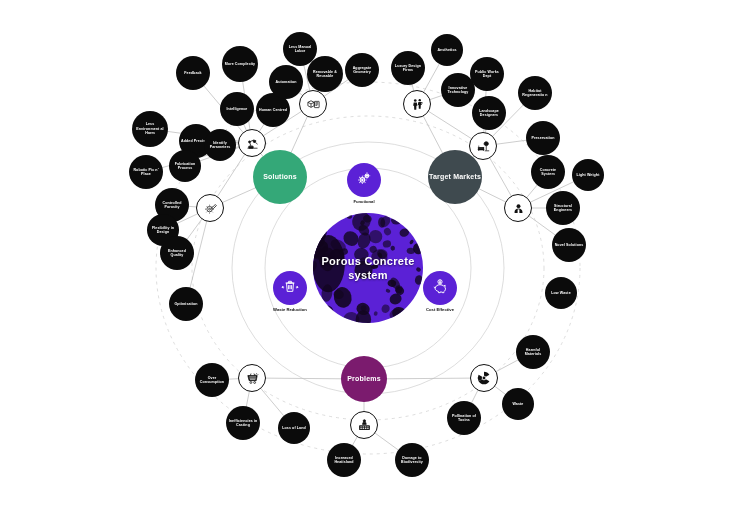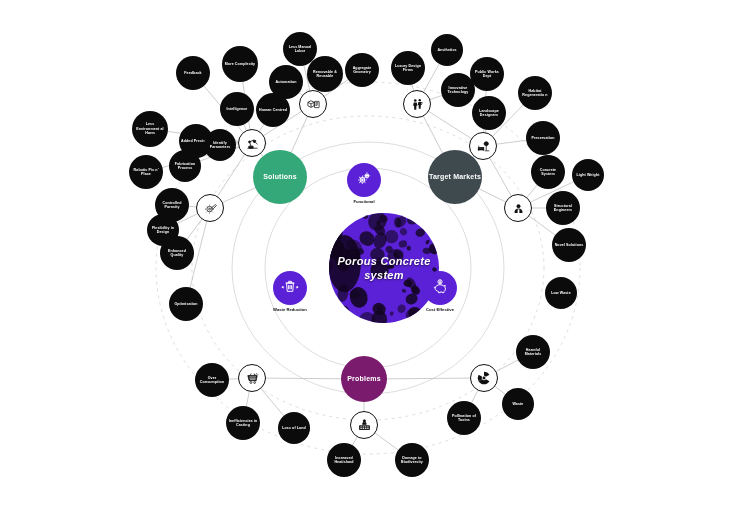--- a/index.html
+++ b/index.html
@@ -97,21 +97,21 @@
         <line x1="364" y1="379" x2="484" y2="378"></line>
         <line x1="364" y1="379" x2="364" y2="425"></line>
         <line x1="313" y1="104" x2="252" y2="143"></line>
         <line x1="252" y1="143" x2="210" y2="208"></line>
         <line x1="417" y1="104" x2="483" y2="146"></line>
         <line x1="483" y1="146" x2="518" y2="208"></line>
       </g>
   </svg>
 
   <div id="nodes-layer">
-      <div class="node core" style="left: 384px; top: 268px; width: 110px; height: 110px; font-style: italic;">
+      <div class="node core" style="left: 368px; top: 268px; width: 110px; height: 110px;">
         <div class="coretex"><svg viewBox="0 0 100 100" width="100%" height="100%">
             <rect width="100" height="100" fill="#5b21d6"></rect>
             <ellipse cx="49.0" cy="56.1" rx="2.8" ry="2.1" transform="rotate(80 49.0 56.1)" fill="#12061f" opacity="0.75"></ellipse>
             <ellipse cx="7.9" cy="87.9" rx="6.1" ry="5.2" transform="rotate(51 7.9 87.9)" fill="#12061f" opacity="0.86"></ellipse>
             <ellipse cx="65.7" cy="7.7" rx="5.5" ry="4.1" transform="rotate(121 65.7 7.7)" fill="#12061f" opacity="0.61"></ellipse>
             <ellipse cx="56.0" cy="48.7" rx="3.2" ry="2.0" transform="rotate(169 56.0 48.7)" fill="#12061f" opacity="0.94"></ellipse>
             <ellipse cx="12.1" cy="44.4" rx="8.7" ry="6.2" transform="rotate(75 12.1 44.4)" fill="#12061f" opacity="0.77"></ellipse>
             <ellipse cx="67.2" cy="28.1" rx="3.2" ry="3.8" transform="rotate(80 67.2 28.1)" fill="#12061f" opacity="0.64"></ellipse>
             <ellipse cx="54.7" cy="33.0" rx="3.1" ry="3.3" transform="rotate(63 54.7 33.0)" fill="#12061f" opacity="0.69"></ellipse>
             <ellipse cx="8.0" cy="92.6" rx="3.7" ry="4.1" transform="rotate(85 8.0 92.6)" fill="#12061f" opacity="0.64"></ellipse>

